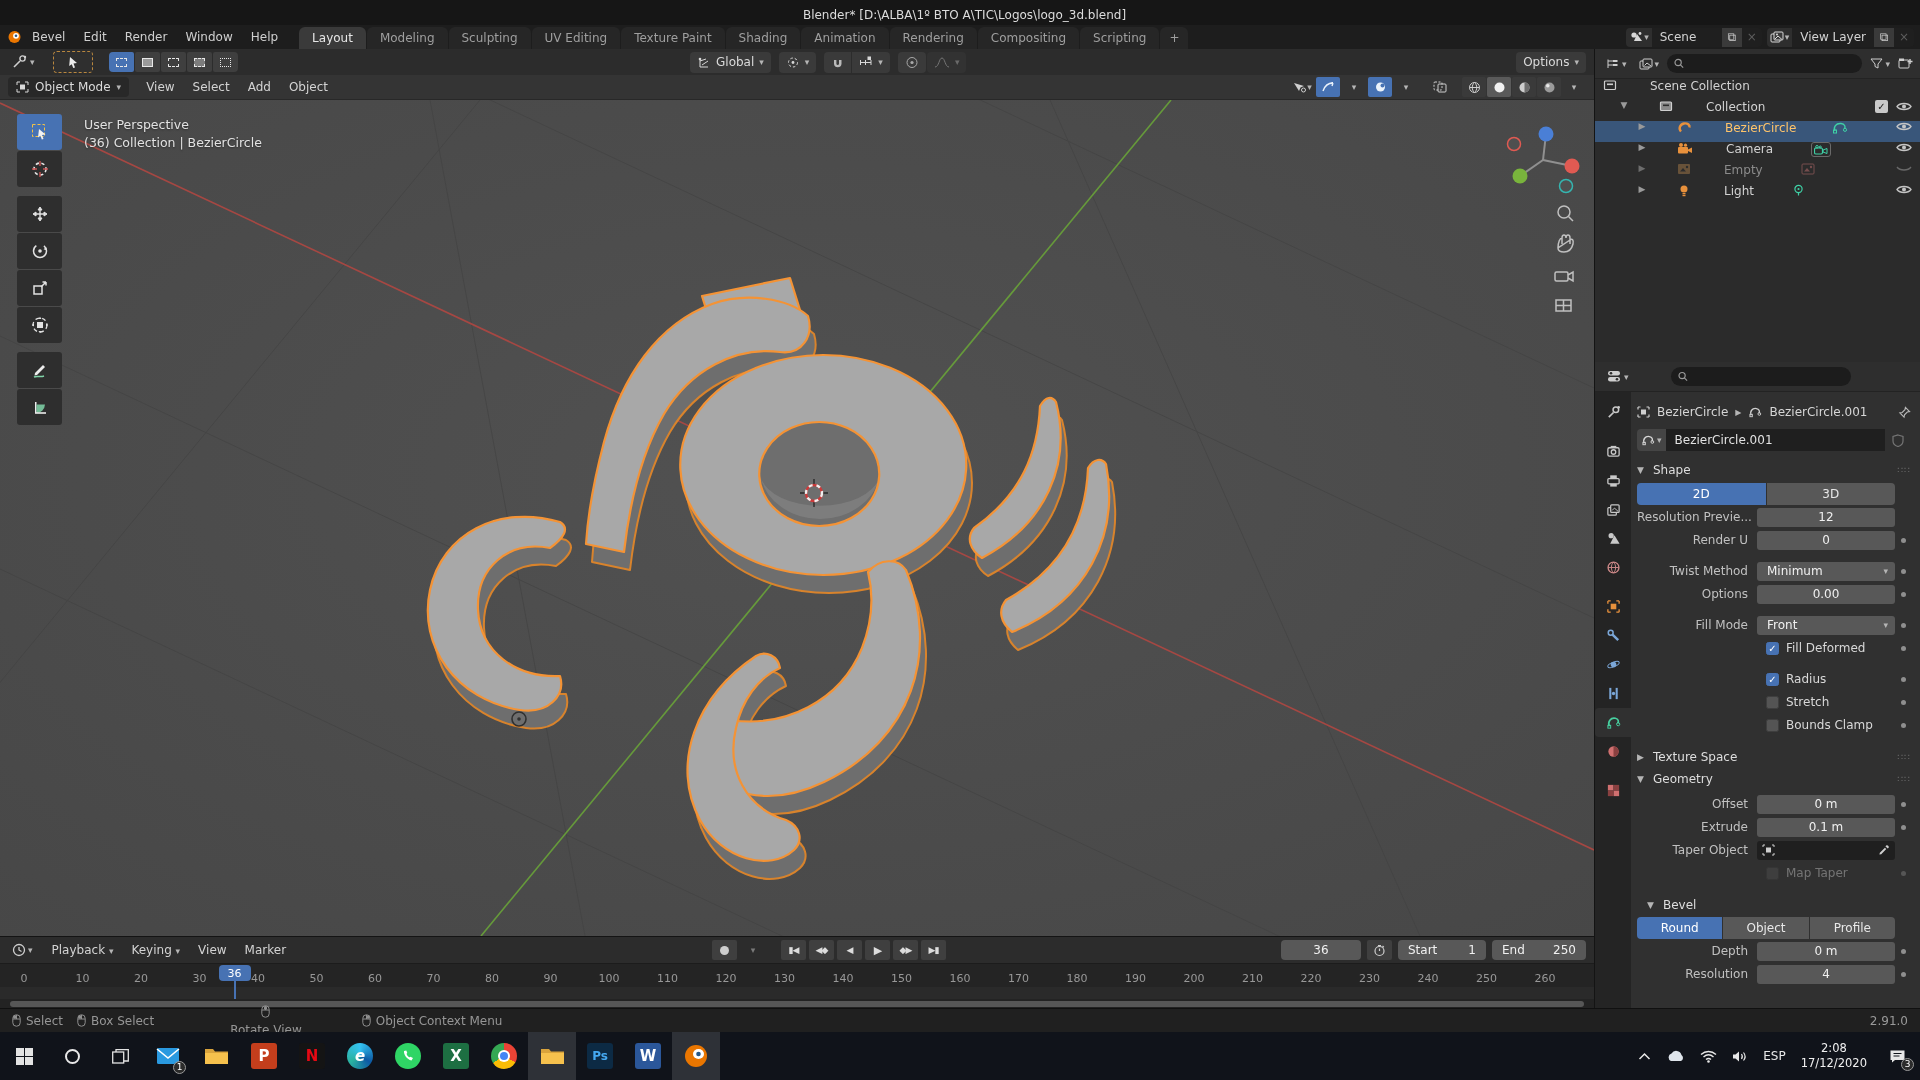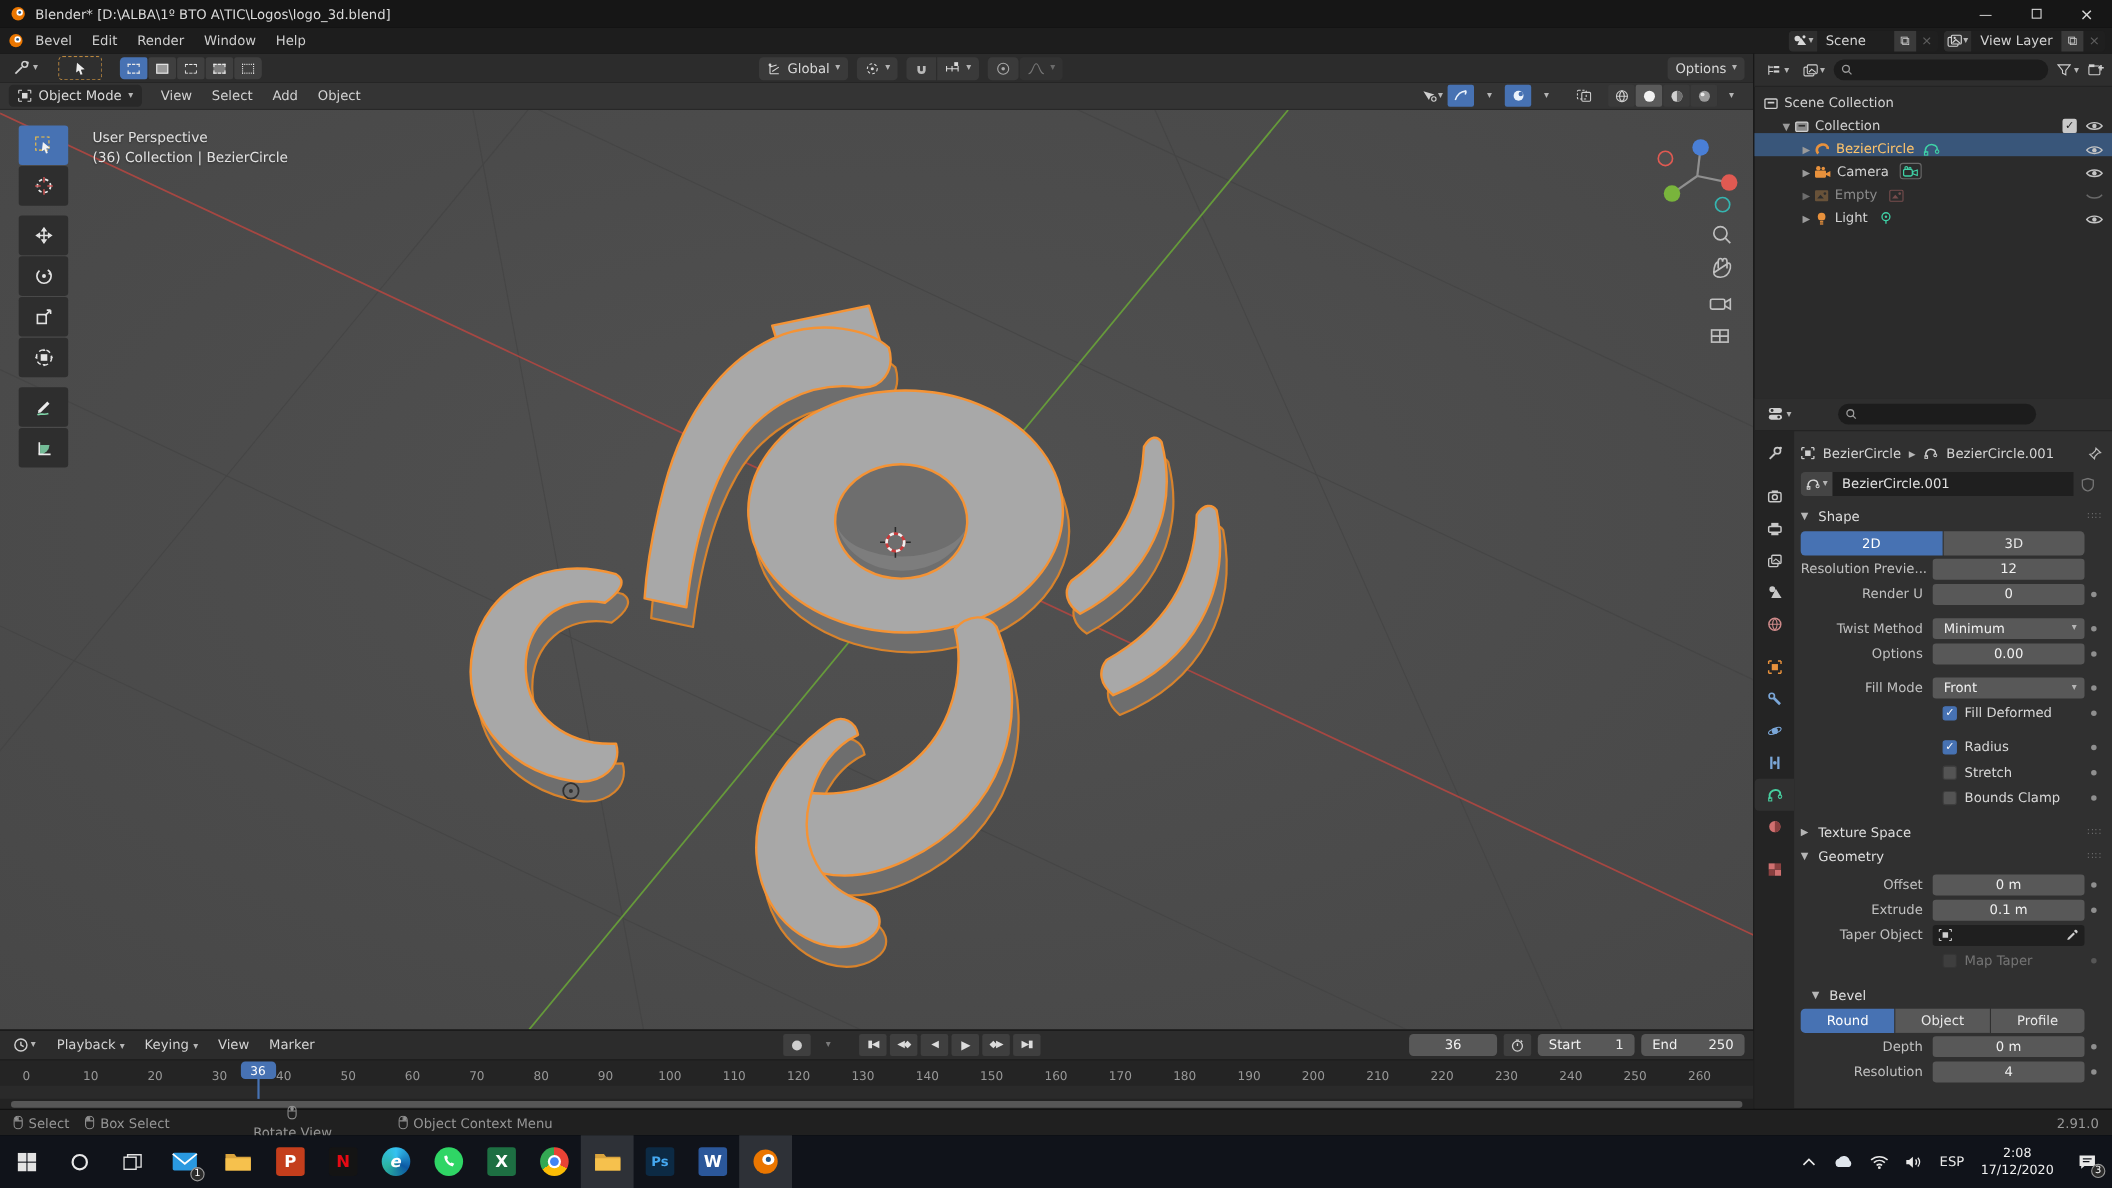--- a/index.html
+++ b/index.html
@@ -2,21 +2,21 @@
 <html><head>
 <meta charset="utf-8">
 <style>
   * { margin:0; padding:0; box-sizing:border-box; user-select:none; }
   html,body { width:1920px; height:1080px; overflow:hidden; background:#000;
     font-family:"DejaVu Sans","Liberation Sans",sans-serif; font-size:12px; color:#c9c9c9; }
   svg { display:block; }
 
   
   #titlebar { position:absolute; left:0; top:0; width:1920px; height:25px; background:#161616;
-    display:flex; align-items:center; padding-left:9px; gap:8px; color:#dcdcdc; }
+    display:flex; align-items:center; padding-left:9px; gap:8px; color:#dcdcdc;flex-direction:column; }
   .winbtns { margin-left:auto; display:flex; height:25px; }
   .winbtn { width:46px; height:25px; display:flex; align-items:center; justify-content:center; color:#d8d8d8; }
   .maxbox { width:9px; height:9px; border:1px solid #d8d8d8; }
 
   
   #topbar { position:absolute; left:0; top:25px; width:1920px; height:24px; background:#1d1d1d;
     display:flex; align-items:center; padding:0 6px; }
   .menu { padding:2px 9px; border-radius:4px; color:#cfcfcf; }
   #tabs { display:flex; align-items:flex-end; height:24px; margin-left:12px; gap:1px; }
   .tab { padding:4px 13px 4px; background:#262626; color:#9f9f9f; border-radius:6px 6px 0 0; height:22px; }
@@ -64,21 +64,21 @@
   #vp-toolbar { position:absolute; left:17px; top:14px; width:45px; display:flex; flex-direction:column; gap:1px; }
   .tool-btn { width:45px; height:36px; background:#2e2e2e; display:flex; align-items:center; justify-content:center; border-radius:3px; }
   .tool-btn.active { background:#4772b3; }
   .tool-gap { height:7px; }
 
   
   #outliner { position:absolute; left:1594px; top:49px; width:326px; height:313px; background:#2b2b2b; border-left:1px solid #141414; }
   #ol-header { height:30px; background:#2e2e2e; display:flex; align-items:center; gap:4px; padding:0 7px; border-bottom:1px solid #232323; }
   .ol-search { flex:1; height:19px; background:#1c1c1c; border-radius:10px; display:flex; align-items:center; padding:0 7px; gap:5px; }
   .ol-search input { background:transparent; border:none; outline:none; width:100%; color:#ccc; font:inherit; }
-  .ol-row { height:21px; display:flex; align-items:flex-end; padding-right:8px; }
+  .ol-row { height:21px; display:flex; align-items:flex-start; padding-right:8px;gap:28px; }
   .ol-row.on { background:#39567a; }
   .ol-row .disc { width:14px; text-align:center; color:#9a9a9a; font-size:9px; }
   .ol-label { margin-left:5px; color:#d2d2d2; }
   .ol-label.activeobj { color:#ffc46a; }
   .ol-row.muted .ol-label { color:#8b8b8b; }
   .ol-row.muted svg { opacity:.55; }
   .ol-right { margin-left:auto; display:flex; align-items:center; gap:8px; }
   .ol-check { width:13px; height:13px; background:#c9c9c9; border-radius:2px; color:#1d1d1d; font-size:10px; line-height:13px; text-align:center; font-weight:bold; }
 
   
@@ -180,20 +180,33 @@
   <svg width="17" height="14" viewBox="0 0 16 14">
     <circle cx="8" cy="7" r="6" fill="#ea7600"></circle>
       <circle cx="9.5" cy="5.8" r="2.9" fill="#fff"></circle>
       <circle cx="9.5" cy="5.8" r="1.3" fill="#265787"></circle>
   </svg>
   <span class="menu">Bevel</span>
   <span class="menu">Edit</span>
   <span class="menu">Render</span>
   <span class="menu">Window</span>
   <span class="menu">Help</span>
+  <div id="tabs">
+    <span class="tab active">Layout</span>
+    <span class="tab">Modeling</span>
+    <span class="tab">Sculpting</span>
+    <span class="tab">UV Editing</span>
+    <span class="tab">Texture Paint</span>
+    <span class="tab">Shading</span>
+    <span class="tab">Animation</span>
+    <span class="tab">Rendering</span>
+    <span class="tab">Compositing</span>
+    <span class="tab">Scripting</span>
+    <span class="tab-add">+</span>
+  </div>
   <div id="topbar-right">
     <div class="sel-chip">
       <span class="icon-seg">
         <svg width="14" height="12" viewBox="0 0 14 12">
             <circle cx="5" cy="4" r="2.6" fill="#d8d8d8"></circle>
             <path d="M8 3 L13 10 L5 10 Z" fill="#d8d8d8"></path>
             <circle cx="11" cy="2.5" r="1.4" fill="#d8d8d8"></circle>
           </svg>
         <span class="chev">▾</span>
       </span>

